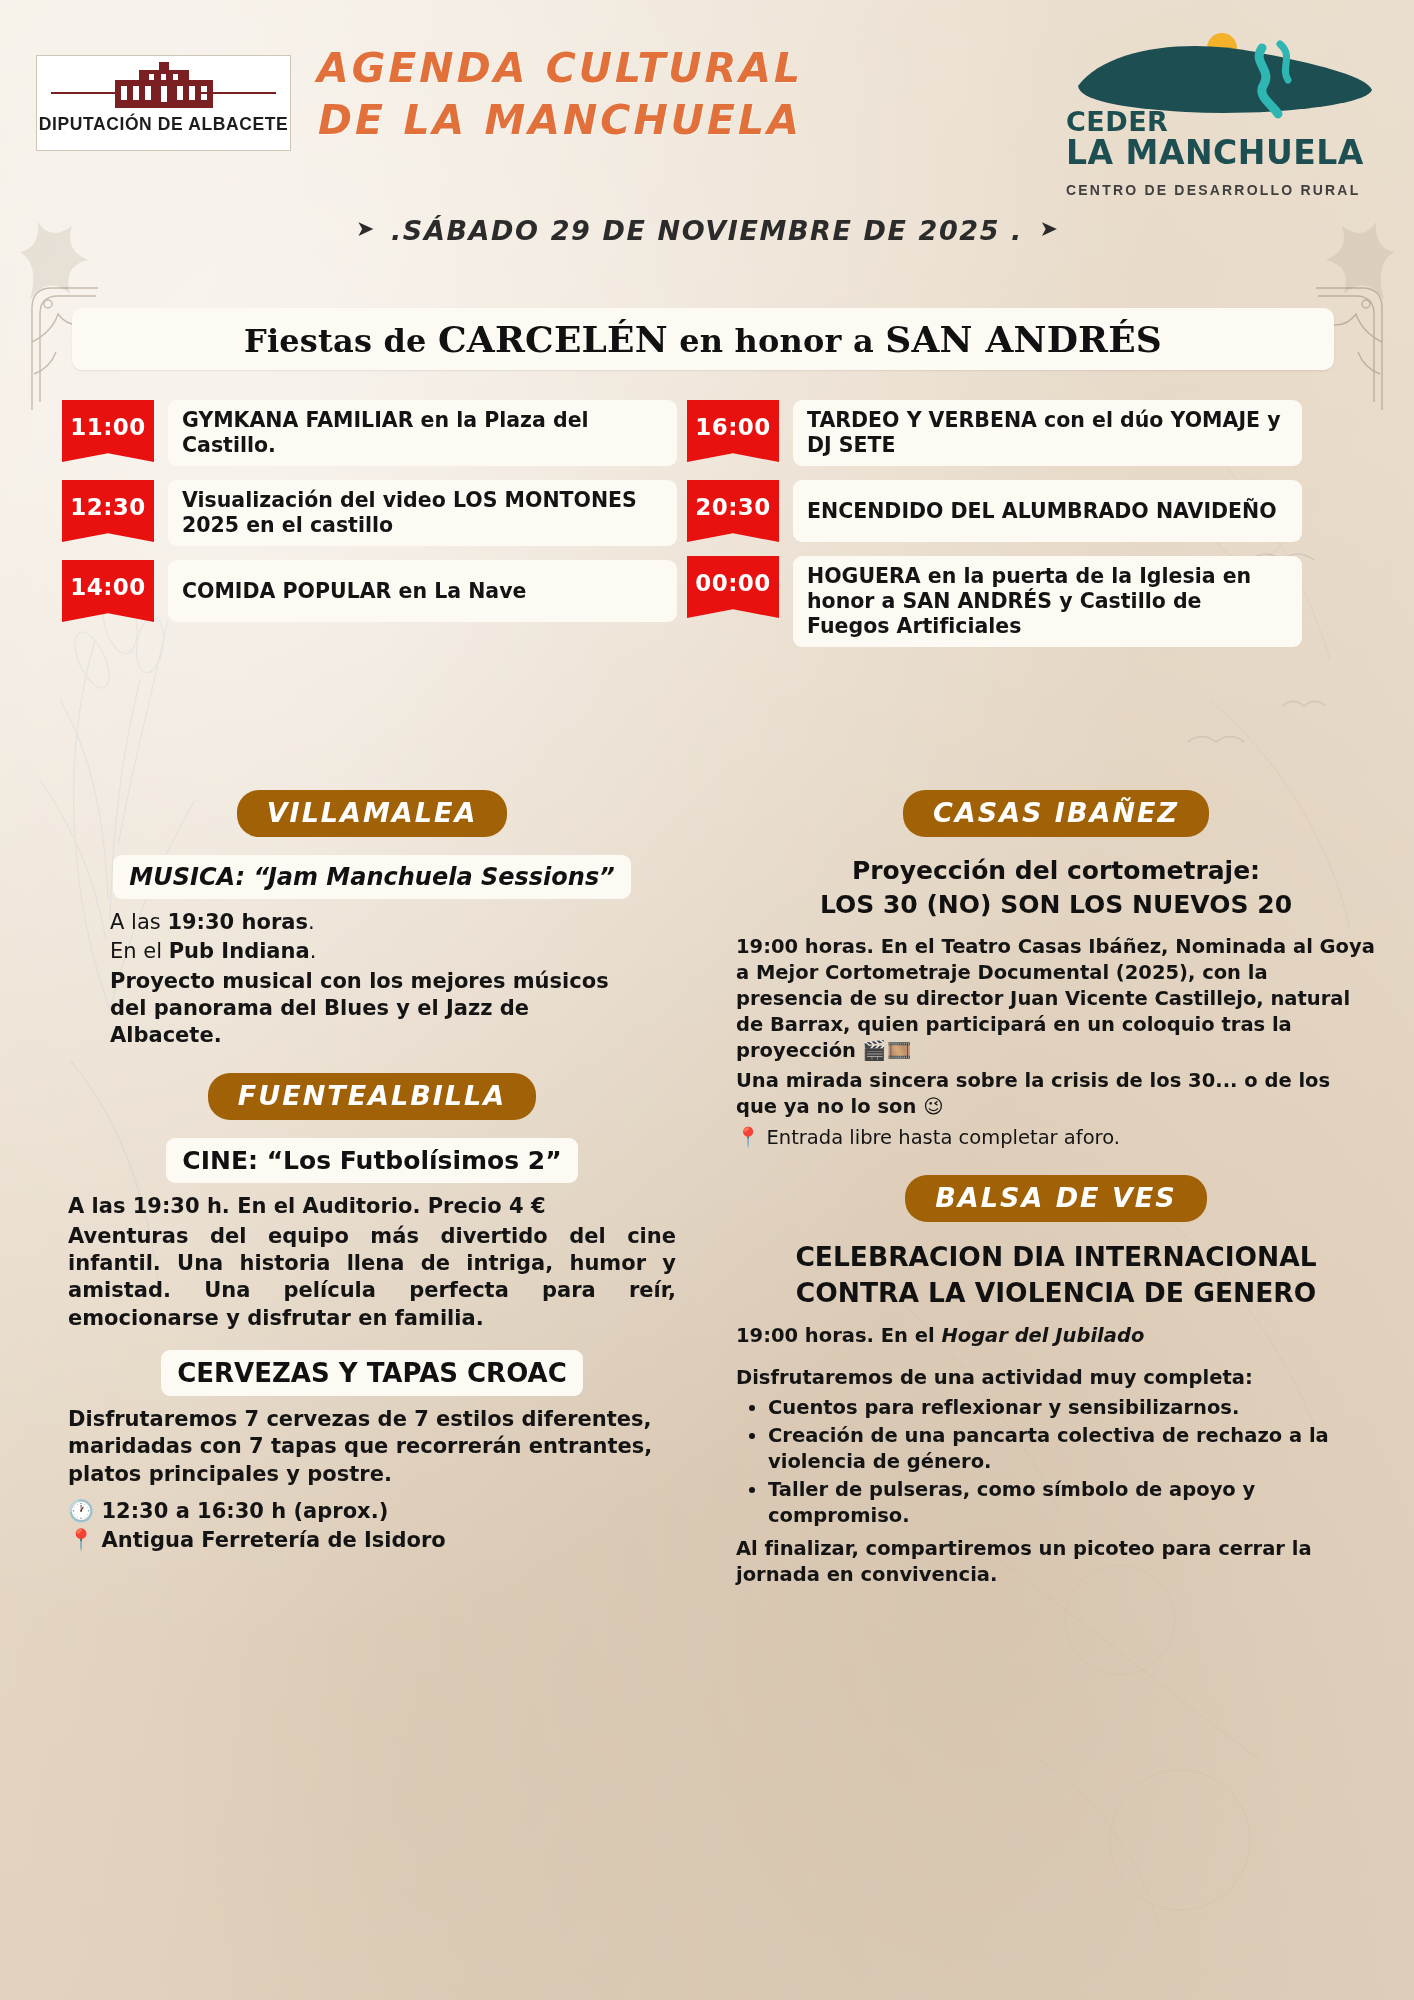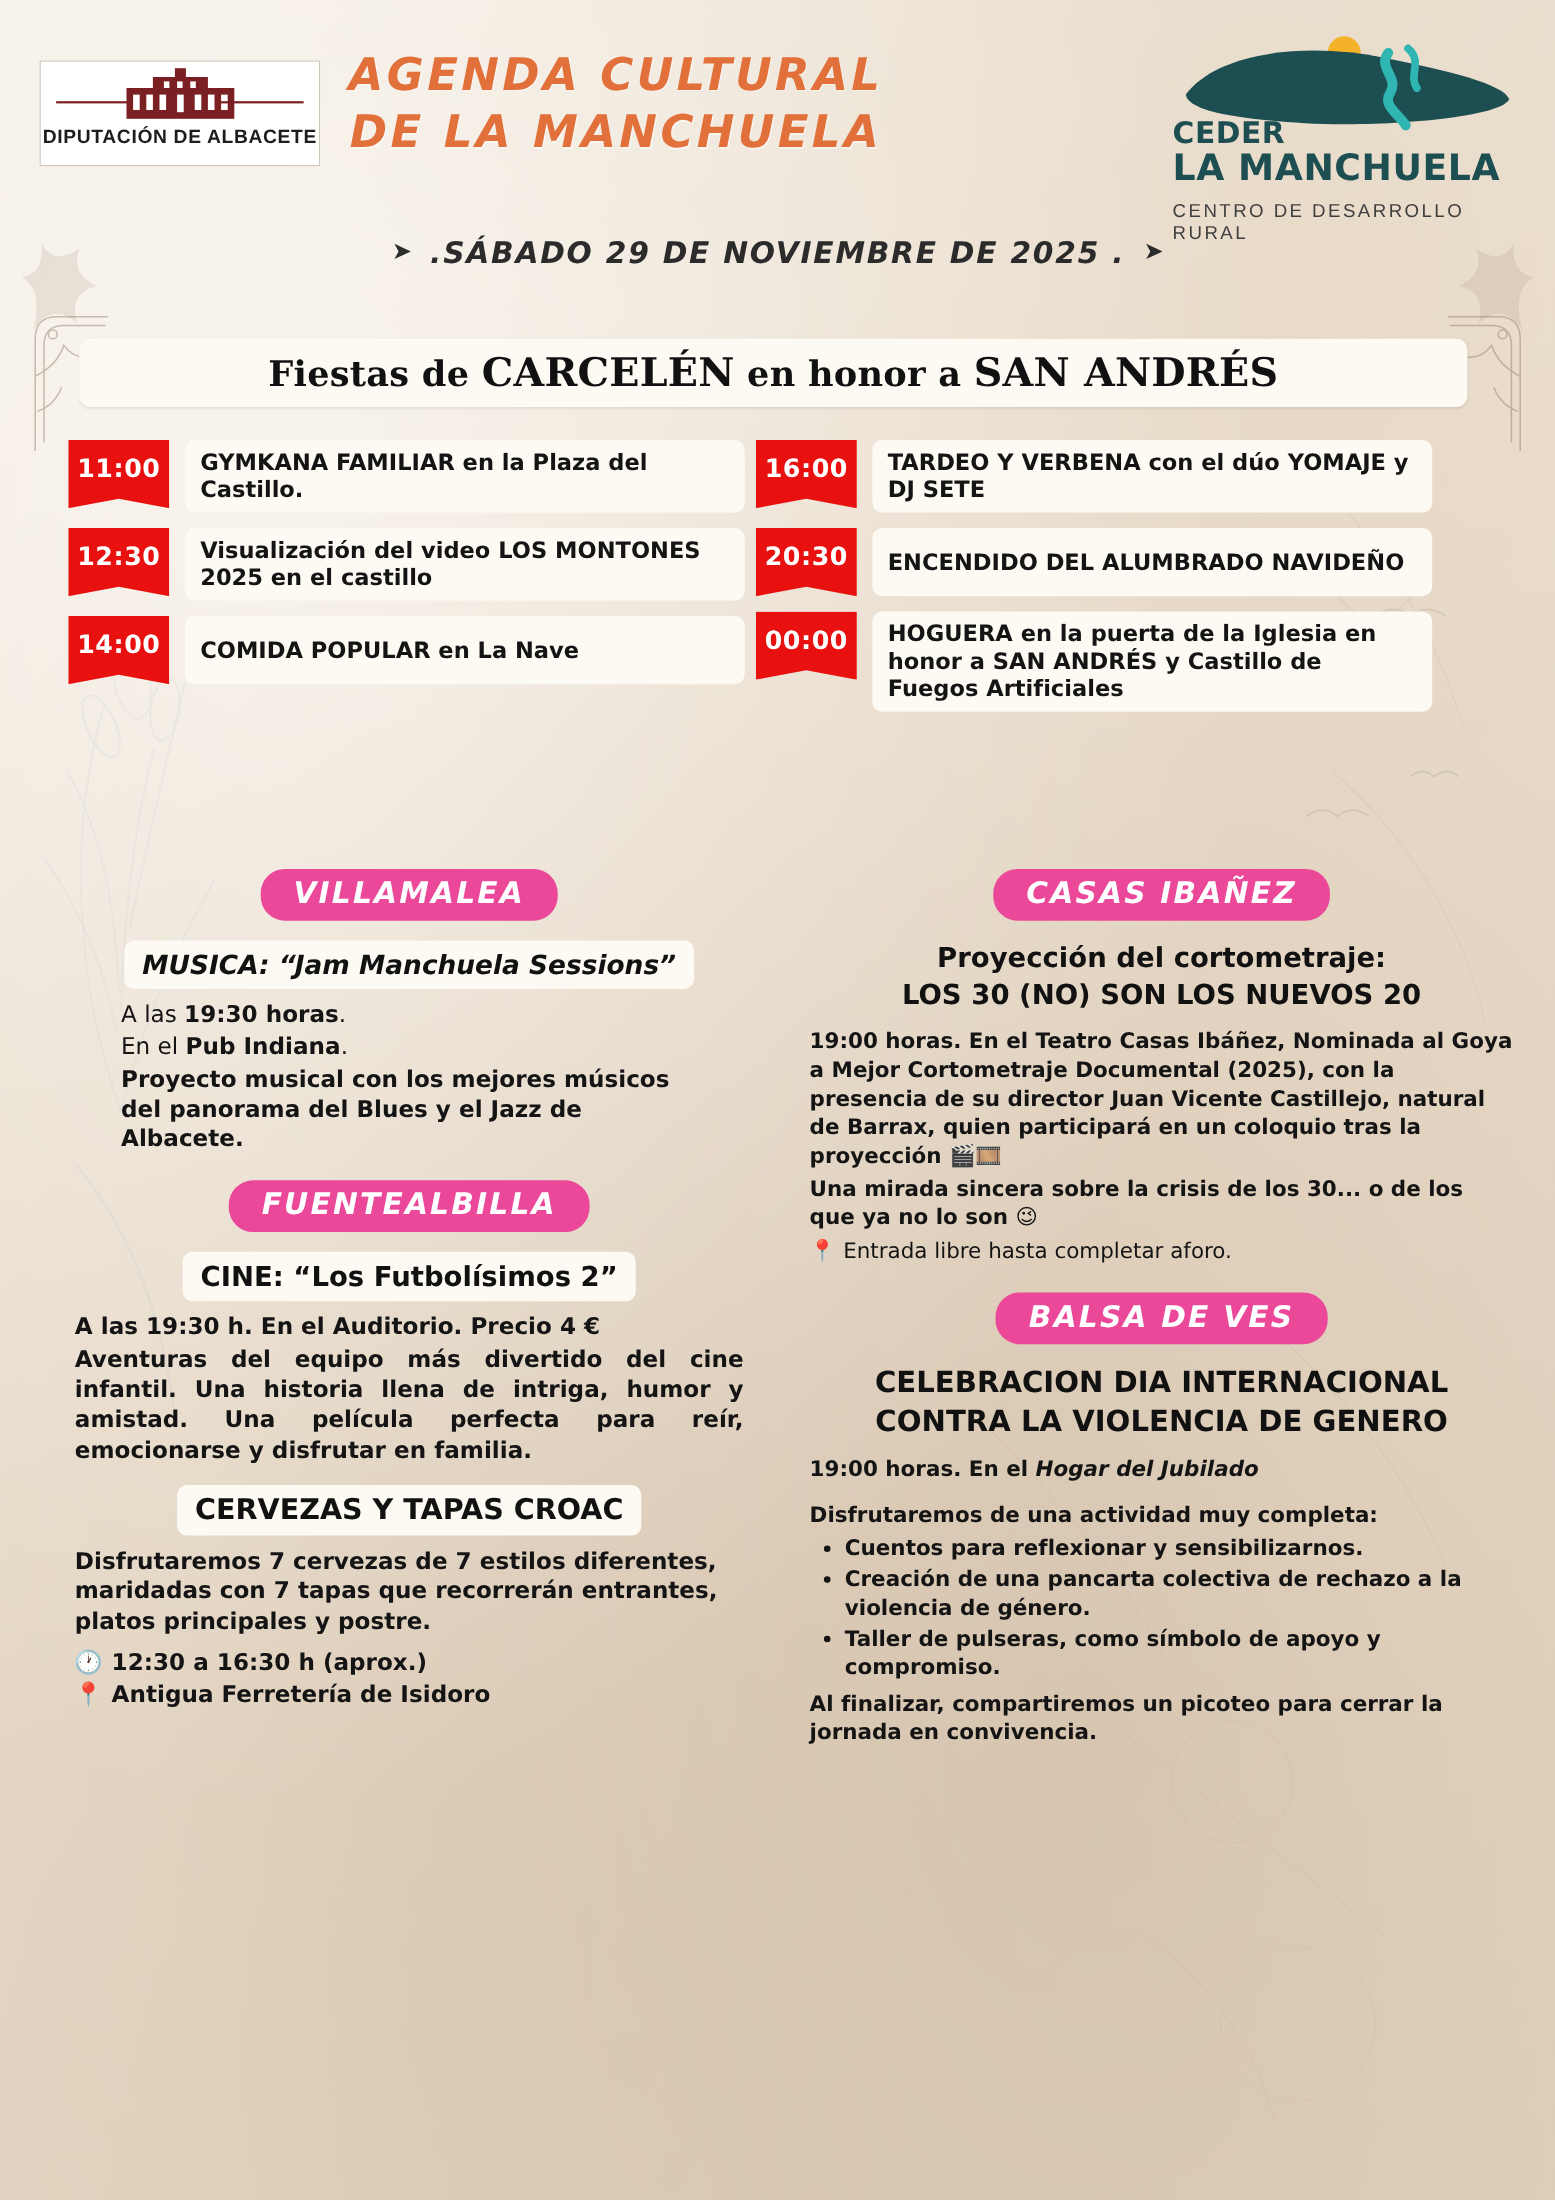--- a/index.html
+++ b/index.html
@@ -57,21 +57,21 @@
   .ceder-svg { position: absolute; left: 0; top: 0; }
   .ceder-name {
     position: absolute; left: 0; top: 78px; width: 100%;
     font-family: "DejaVu Sans", sans-serif; font-weight: 700;
     color: #1d4f52; line-height: 1.02; letter-spacing: .5px;
   }
   .ceder-name .l1 { font-size: 27px; }
   .ceder-name .l2 { font-size: 33px; }
   .ceder-sub {
     position: absolute; left: 0; top: 152px; width: 100%;
-    font-size: 17px; letter-spacing: 2.2px; color: #3f3f3f; font-weight: 400;
+    font-size: 14px; letter-spacing: 2.2px; color: #3f3f3f; font-weight: 700;
   }
   .datebar {
     position: absolute; top: 215px; left: 0; right: 0; text-align: center;
   }
   .datebar .txt {
     display: inline-block;
     font-family: "DejaVu Sans", sans-serif; font-weight: 700; font-style: italic;
     font-size: 27px; letter-spacing: 1.6px; color: #2b2b2b;
   }
   .datebar .bird { display:inline-block; margin: 0 12px; color:#2b2b2b; font-size: 22px; transform: translateY(-4px); }
@@ -114,21 +114,21 @@
   .row-text {
     margin-left: 14px; flex: 1 1 auto; min-height: 62px;
     background: #fdf9f3; border-radius: 9px; padding: 8px 14px;
     font-family: "DejaVu Sans", sans-serif; font-weight: 600;
     font-size: 20.5px; line-height: 1.22; color: #141414;
     display: flex; align-items: center;
   }
 
   
   .pill {
-    display: inline-block; background: #ec4899; color: #fff;
+    display: inline-block; background: #a16207; color: #fff;
     border-radius: 22px; padding: 7px 30px 9px;
     font-family: "DejaVu Sans", sans-serif; font-weight: 700; font-style: italic;
     font-size: 27px; letter-spacing: 2px;
   }
 
   
   .body-cols { position: absolute; top: 790px; left: 26px; right: 26px; bottom: 0; }
   .bcol { position: absolute; top: 0; width: 660px; }
   .bcol-l { left: 16px; }
   .bcol-r { left: 700px; }

